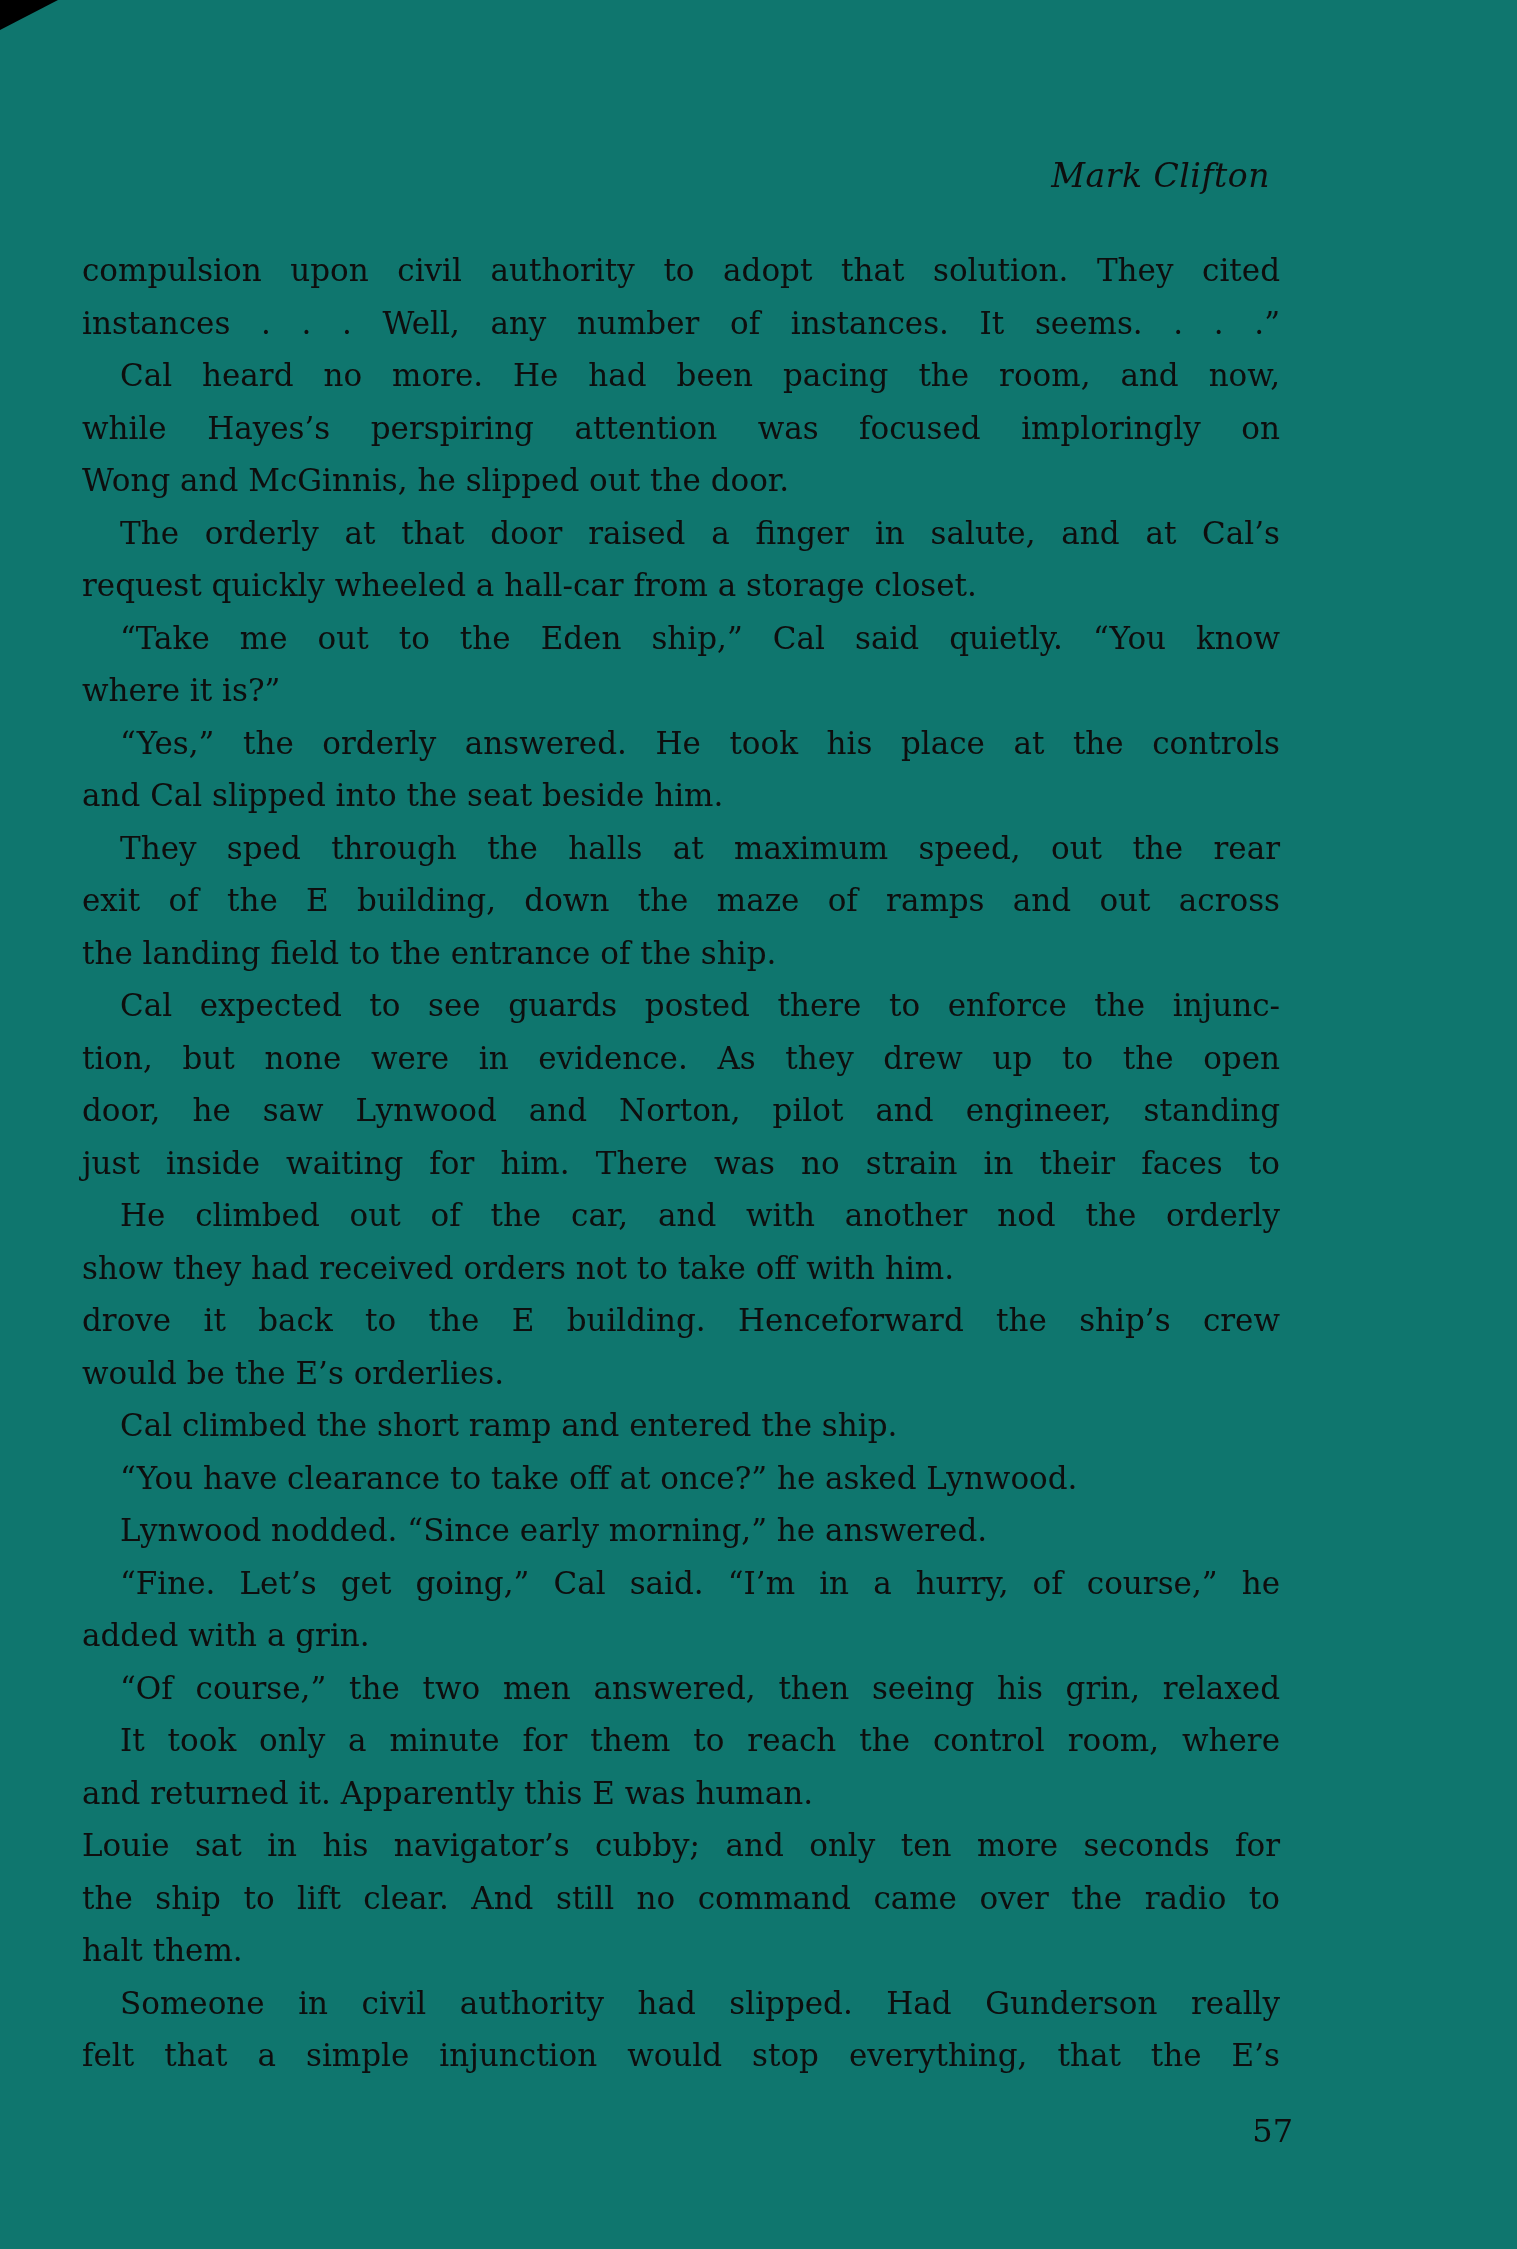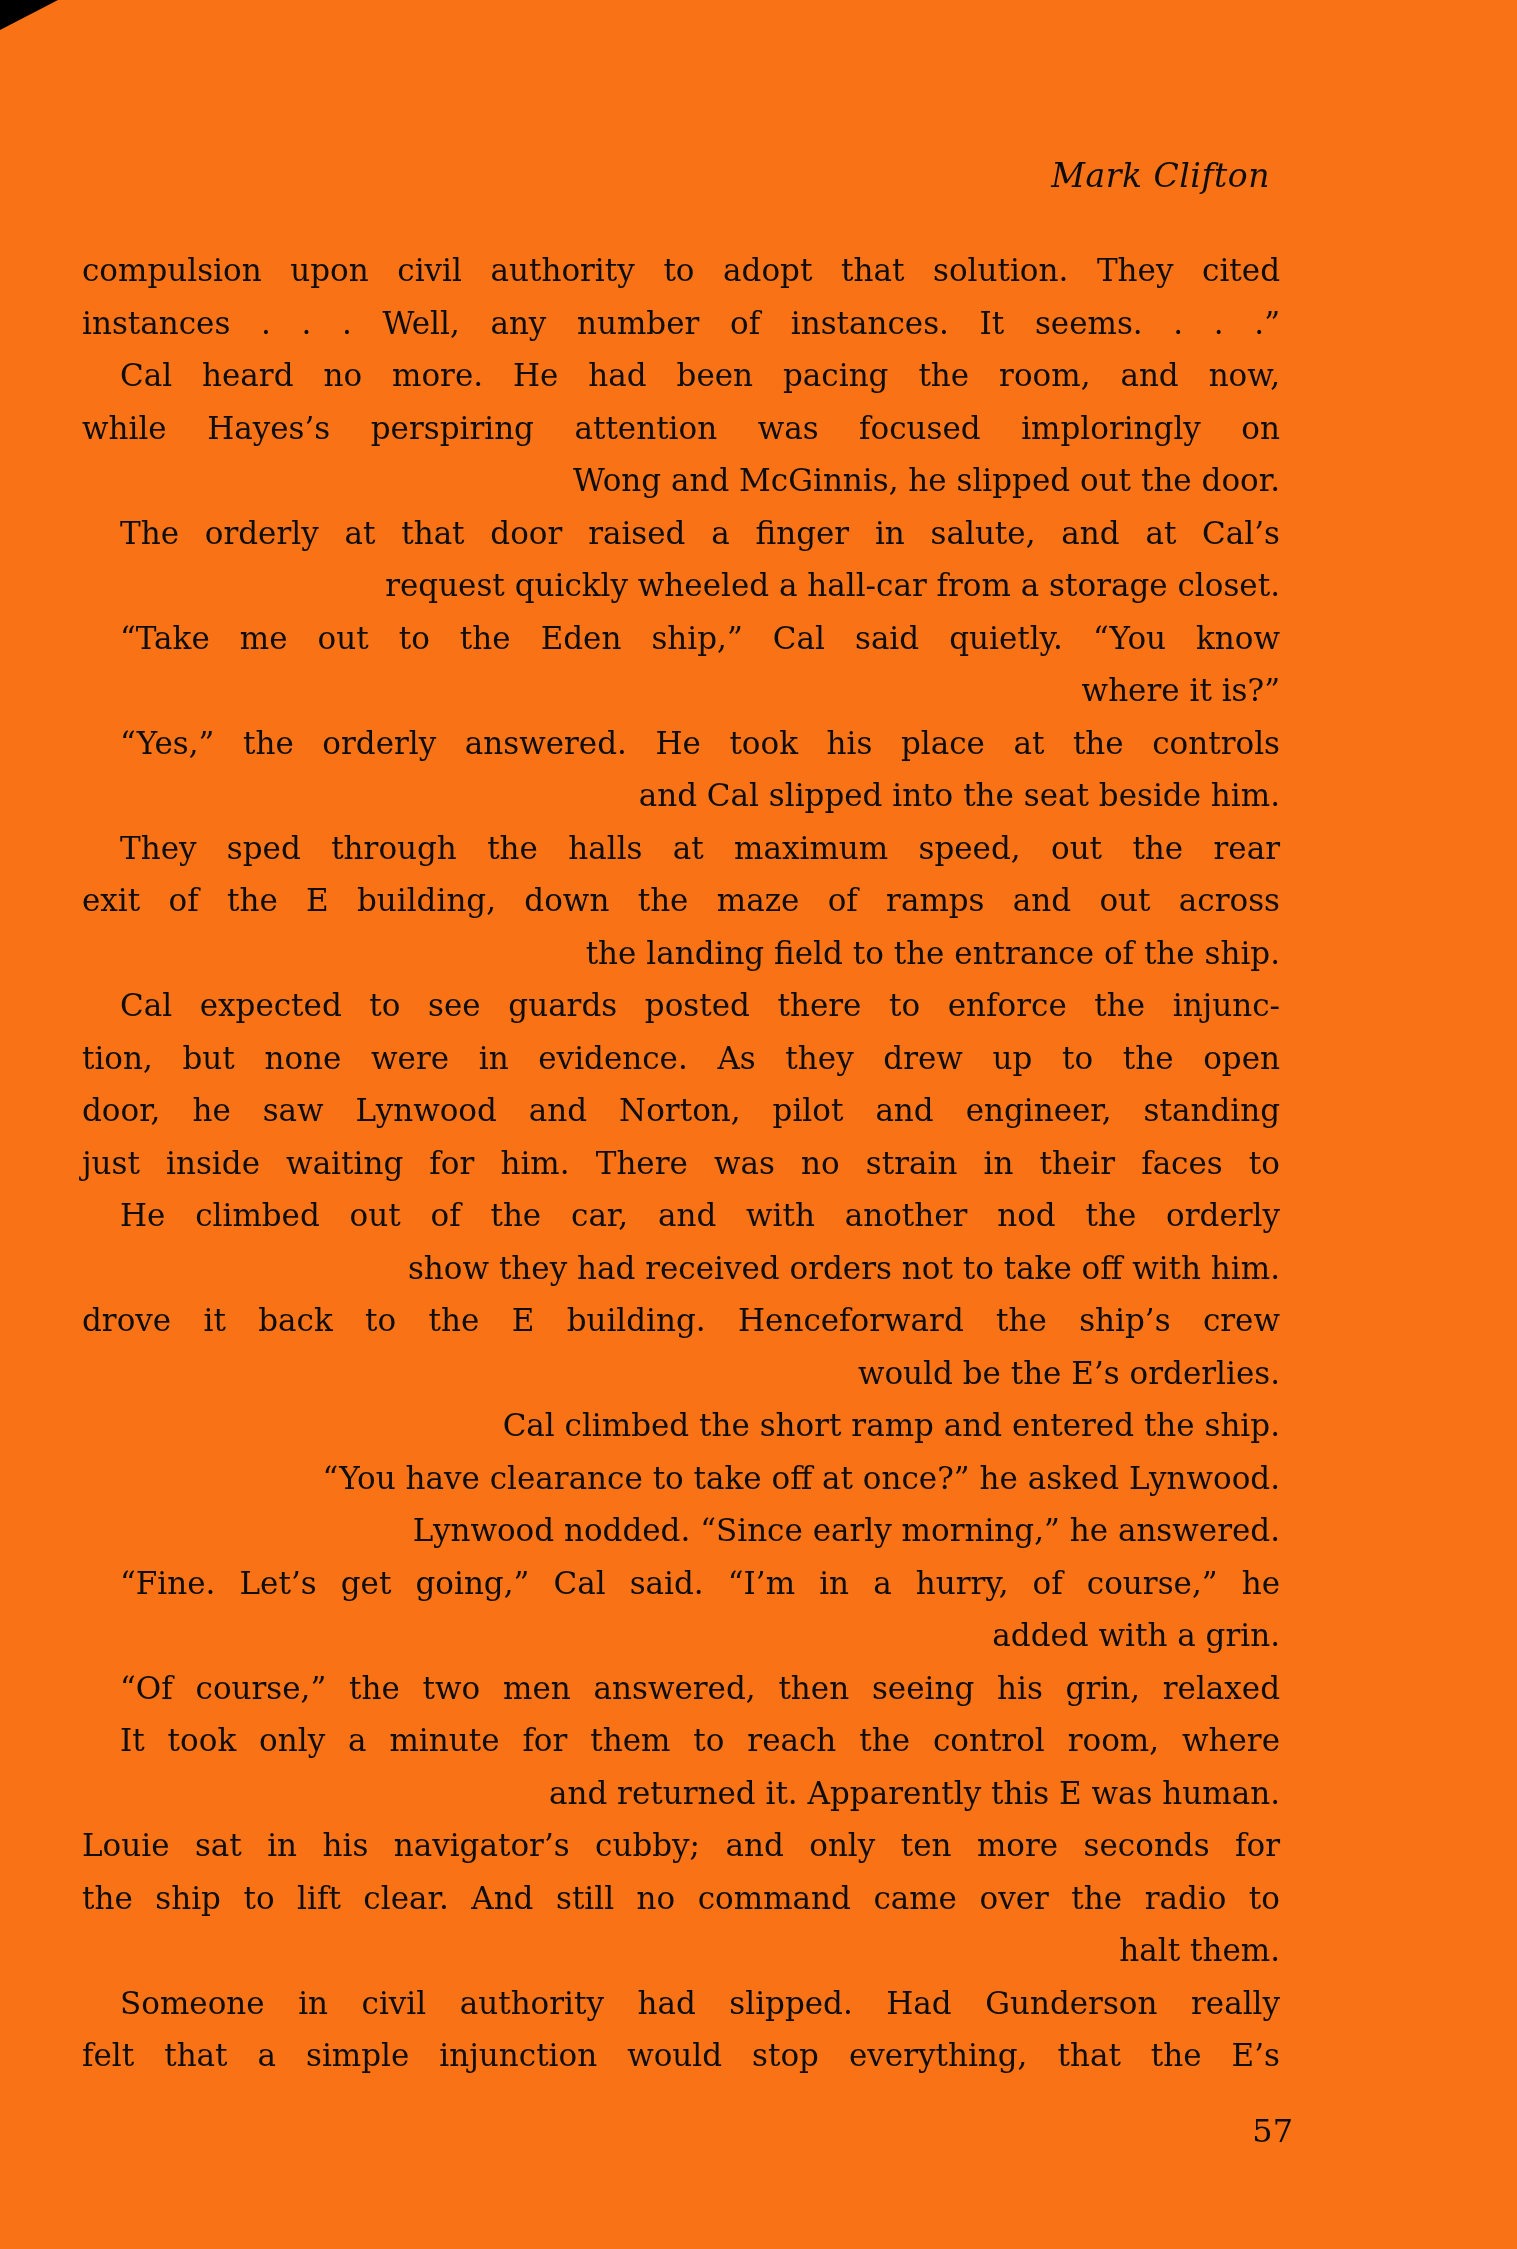--- a/index.html
+++ b/index.html
@@ -10,21 +10,21 @@
     width: 1517px;
     height: 2249px;
     background: #ffffff;
     font-family: "DejaVu Serif", "Liberation Serif", serif;
     color: #0e0e0e;
     position: relative;
   }
   .page {
     position: absolute;
     inset: 0;
-    background: #f97316;
+    background: #0f766e;
     overflow: hidden;
   }
   .corner-artifact {
     position: absolute;
     top: 0;
     left: 0;
     width: 58px;
     height: 30px;
     background: #000000;
     clip-path: polygon(0 0, 100% 0, 0 100%);
@@ -41,21 +41,21 @@
   .body-text {
     position: absolute;
     top: 244px;
     left: 82px;
     width: 1198px;
   }
   .line {
     font-size: 31px;
     line-height: 52.5px;
     height: 52.5px;
-    text-align: right;
+    text-align: left;
     white-space: nowrap;
   }
   .line.justify {
     white-space: normal;
     text-align: justify;
     text-align-last: justify;
     -moz-text-align-last: justify;
   }
   .line.indent {
     text-indent: 38px;

